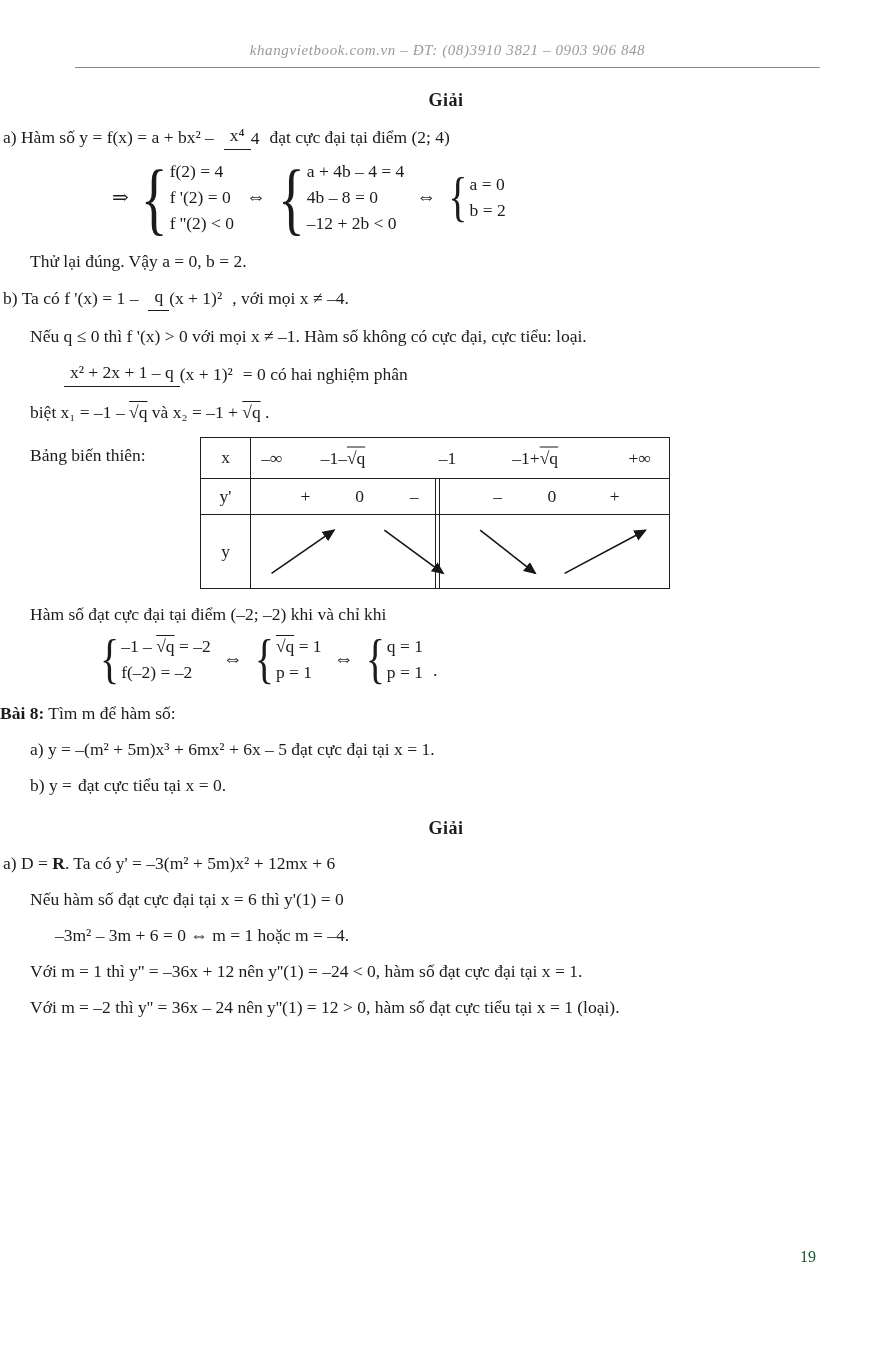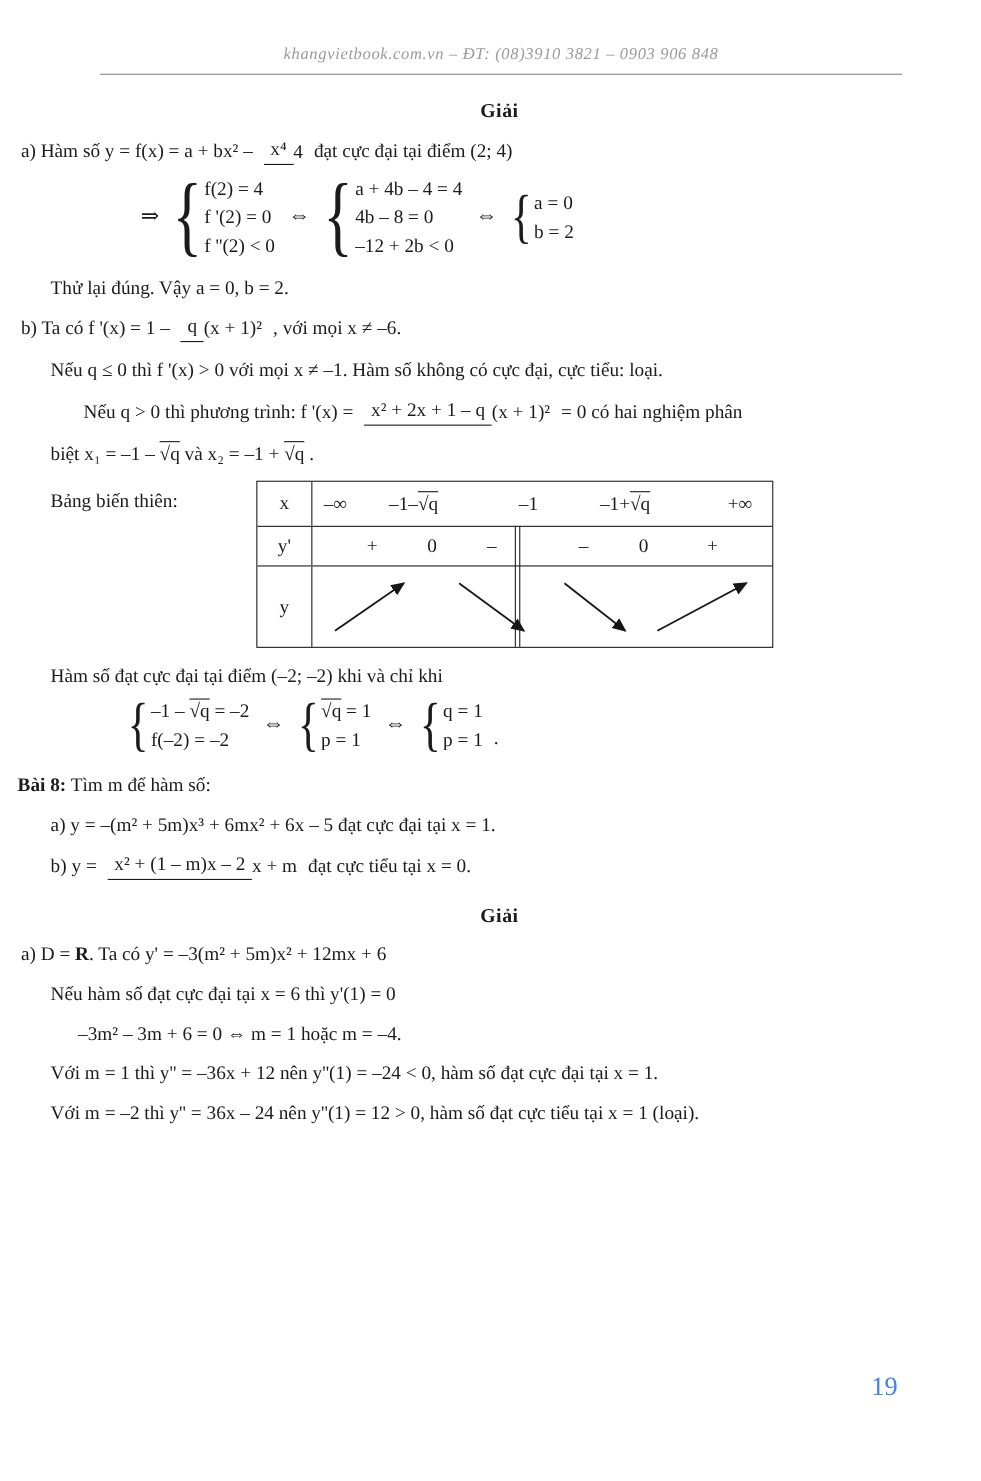--- a/index.html
+++ b/index.html
@@ -1,20 +1,20 @@
 <!DOCTYPE html>
 <html><head>
 <meta charset="utf-8">
 <style>
   * { margin:0; padding:0; box-sizing:border-box; }
   html,body { background:#ffffff; }
   .page {
     width:892px; height:1346px; position:relative; background:#fff;
     font-family:"Liberation Serif","DejaVu Serif",serif;
-    font-size:17.5px; color:#1b1b1b; overflow:hidden;padding-left:16px;
+    font-size:17.5px; color:#1b1b1b; overflow:hidden;
   }
   
   .header { margin:42px 72px 0 75px; border-bottom:1px solid #8a8a8a; padding-bottom:8px; text-align:center; }
   .header-text { font-style:italic; color:#9a9a9a; font-size:15px; letter-spacing:.6px; }
   
   .center-title { text-align:center; font-weight:bold; font-size:18px; margin-top:22px; letter-spacing:.5px; }
   
   .line  { margin:14px 0 0 3px; }
   .pline { margin:15px 0 0 30px; }
   .mline { display:flex; align-items:center; gap:6px; }
@@ -31,37 +31,37 @@
   .sys1 { margin-left:110px; }
   .sys2 { margin-left:100px; }
   .op { font-size:20px; padding:0 2px; }
   .cases { display:inline-flex; align-items:center; }
   .cases .lines { display:flex; flex-direction:column; line-height:26px; }
   .brace { display:inline-block; font-weight:400; line-height:1; margin-right:2px; }
   .b3 { font-size:56px; transform:scaleY(1.45); }
   .b2 { font-size:40px; transform:scaleY(1.35); }
   .sys-period { align-self:flex-end; margin-bottom:4px; }
   
-  .bbt-block { display:flex; align-items:flex-start; margin:14px 0 0 30px;gap:17px; }
+  .bbt-block { display:flex; align-items:flex-start; margin:14px 0 0 30px; }
   .bbt-caption { width:170px; padding-top:8px; }
   .bbt { width:470px; border:1.4px solid #1f1f1f; position:relative; }
   .bbt-row { display:flex; }
   .bbt-row + .bbt-row { border-top:1.4px solid #1f1f1f; }
   .bbt-label { width:50px; border-right:1.4px solid #1f1f1f; display:flex; align-items:center; justify-content:center; }
   .bbt-content { flex:1; position:relative; }
   .row-x  { height:40px; }
   .row-y1 { height:36px; }
   .row-y  { height:74px; }
   .cellpos { position:absolute; top:50%; transform:translate(-50%,-50%); white-space:nowrap; }
   .dbl { position:absolute; left:50%; top:40px; bottom:0; width:5px;
          border-left:1.4px solid #1f1f1f; border-right:1.4px solid #1f1f1f; }
   .arrow { position:absolute; top:10%; height:80%; overflow:visible; }
   .arrow line { stroke:#161616; stroke-width:1.6; }
   
-  .page-number { position:absolute; top:1248px; right:76px; color:#3b82f6; font-size:24px; }
+  .page-number { position:absolute; top:1248px; right:76px; color:#14532d; font-size:16px; }
 </style>
 </head>
 <body>
 
 <svg width="0" height="0" style="position:absolute">
   <defs>
     <marker id="ah" markerWidth="9" markerHeight="9" refX="7" refY="3.5" orient="auto">
       <path d="M0,0 L8,3.5 L0,7 Z" fill="#161616"></path>
     </marker>
   </defs>
@@ -114,27 +114,26 @@
   </div>
 
   <div class="pline">Thử lại đúng. Vậy a = 0, b = 2.</div>
 
   <div class="line mline">
     <span>b) Ta có f '(x) = 1 –</span>
     <span class="frac">
       <span class="num">q</span>
       <span class="den">(x + 1)²</span>
     </span>
-    <span>, với mọi x ≠ –6.</span>
+    <span>, với mọi x ≠ –4.</span>
   </div>
 
   <div class="pline">Nếu q ≤ 0 thì f '(x) &gt; 0 với mọi x ≠ –1. Hàm số không có cực đại, cực tiểu: loại.</div>
 
   <div class="pline mline indent60" style="margin-left:60px">
-    <span>Nếu q &gt; 0 thì phương trình: f '(x) =</span>
     <span class="frac">
       <span class="num">x² + 2x + 1 – q</span>
       <span class="den">(x + 1)²</span>
     </span>
     <span>= 0  có hai nghiệm phân</span>
   </div>
 
   <div class="pline">
     <span>biệt x₁ = –1 – </span><span class="sqrt">√q</span><span>  và x₂ = –1 + </span><span class="sqrt">√q</span><span> .</span>
   </div>
@@ -212,24 +211,20 @@
     </span>
     <span class="sys-period">.</span>
   </div>
 
   <div class="line" style="margin-left:0;margin-top:18px">
     <span class="bold">Bài 8:</span><span> Tìm m để hàm số:</span>
   </div>
   <div class="pline">a) y = –(m² + 5m)x³ + 6mx² + 6x – 5 đạt cực đại tại x = 1.</div>
   <div class="pline mline">
     <span>b) y =</span>
-    <span class="frac">
-      <span class="num">x² + (1 – m)x – 2</span>
-      <span class="den">x + m</span>
-    </span>
     <span>đạt cực tiểu tại x = 0.</span>
   </div>
 
   <div class="center-title">Giải</div>
 
   <div class="line">
     <span>a) D = </span><span class="bold">R</span><span>. Ta có y' = –3(m² + 5m)x² + 12mx + 6</span>
   </div>
   <div class="pline">Nếu hàm số đạt cực đại tại x = 6 thì y'(1) = 0</div>
   <div class="pline" style="margin-left:55px">–3m² – 3m + 6 = 0 ⇔ m = 1 hoặc m = –4.</div>

